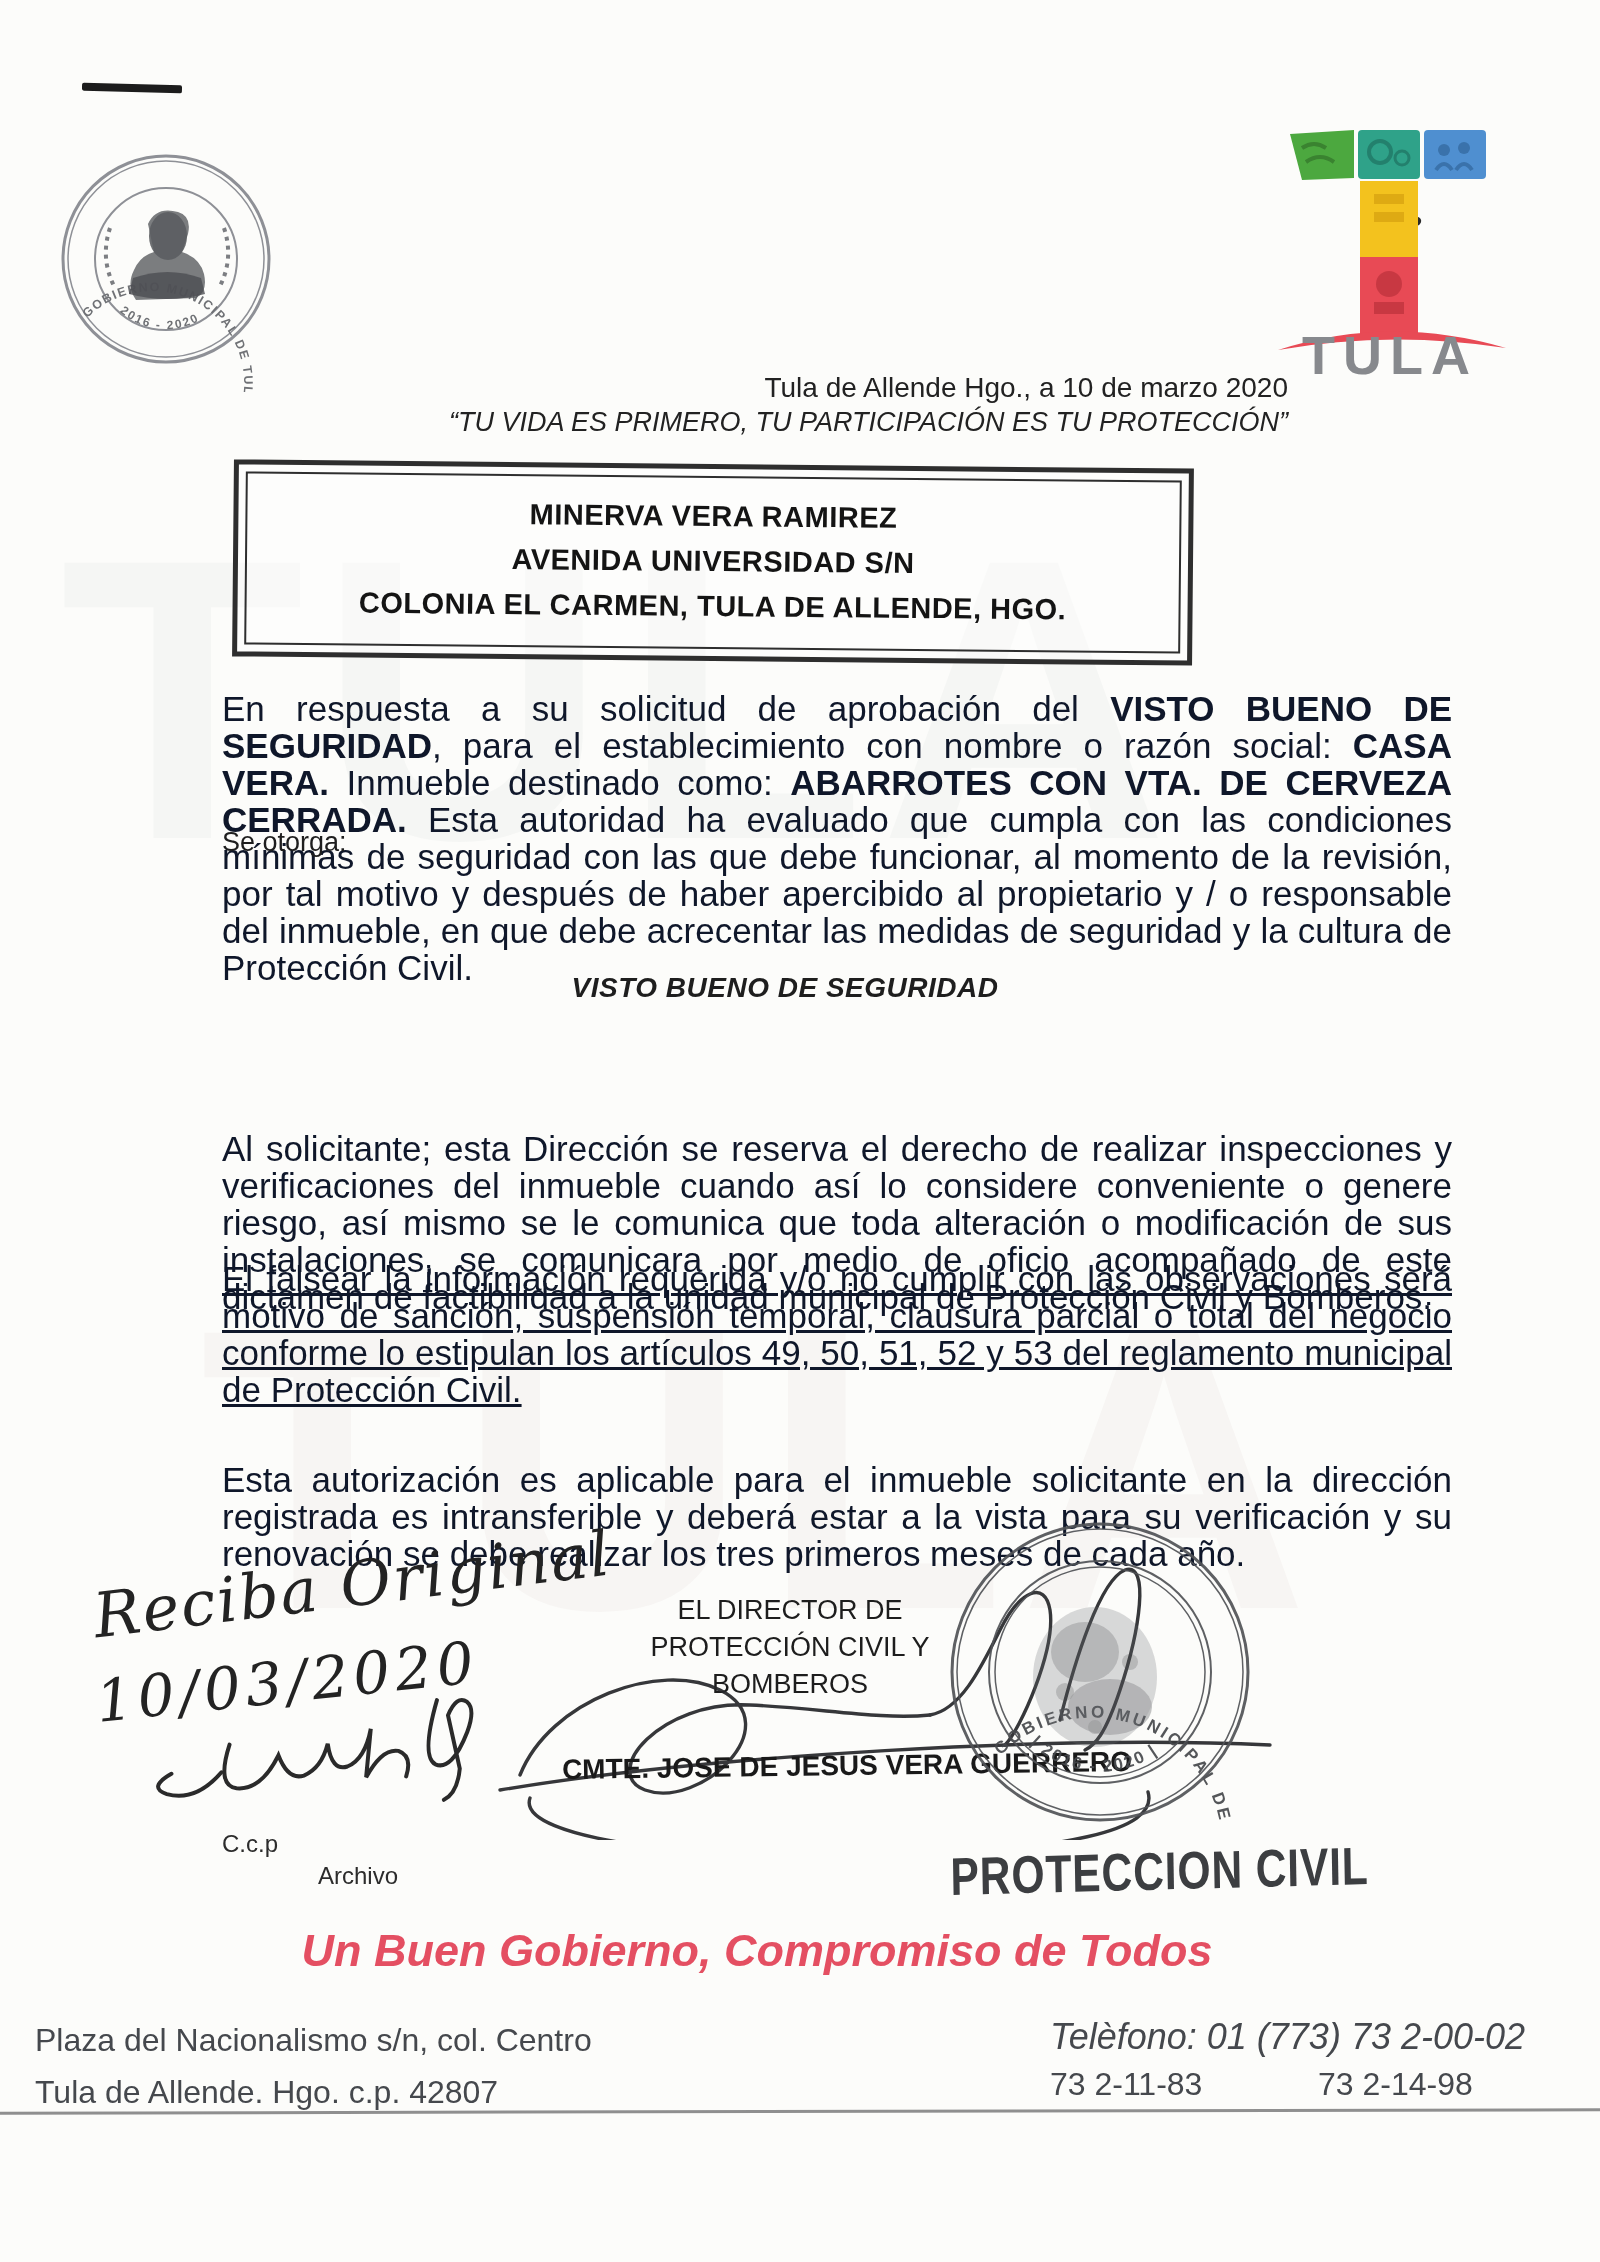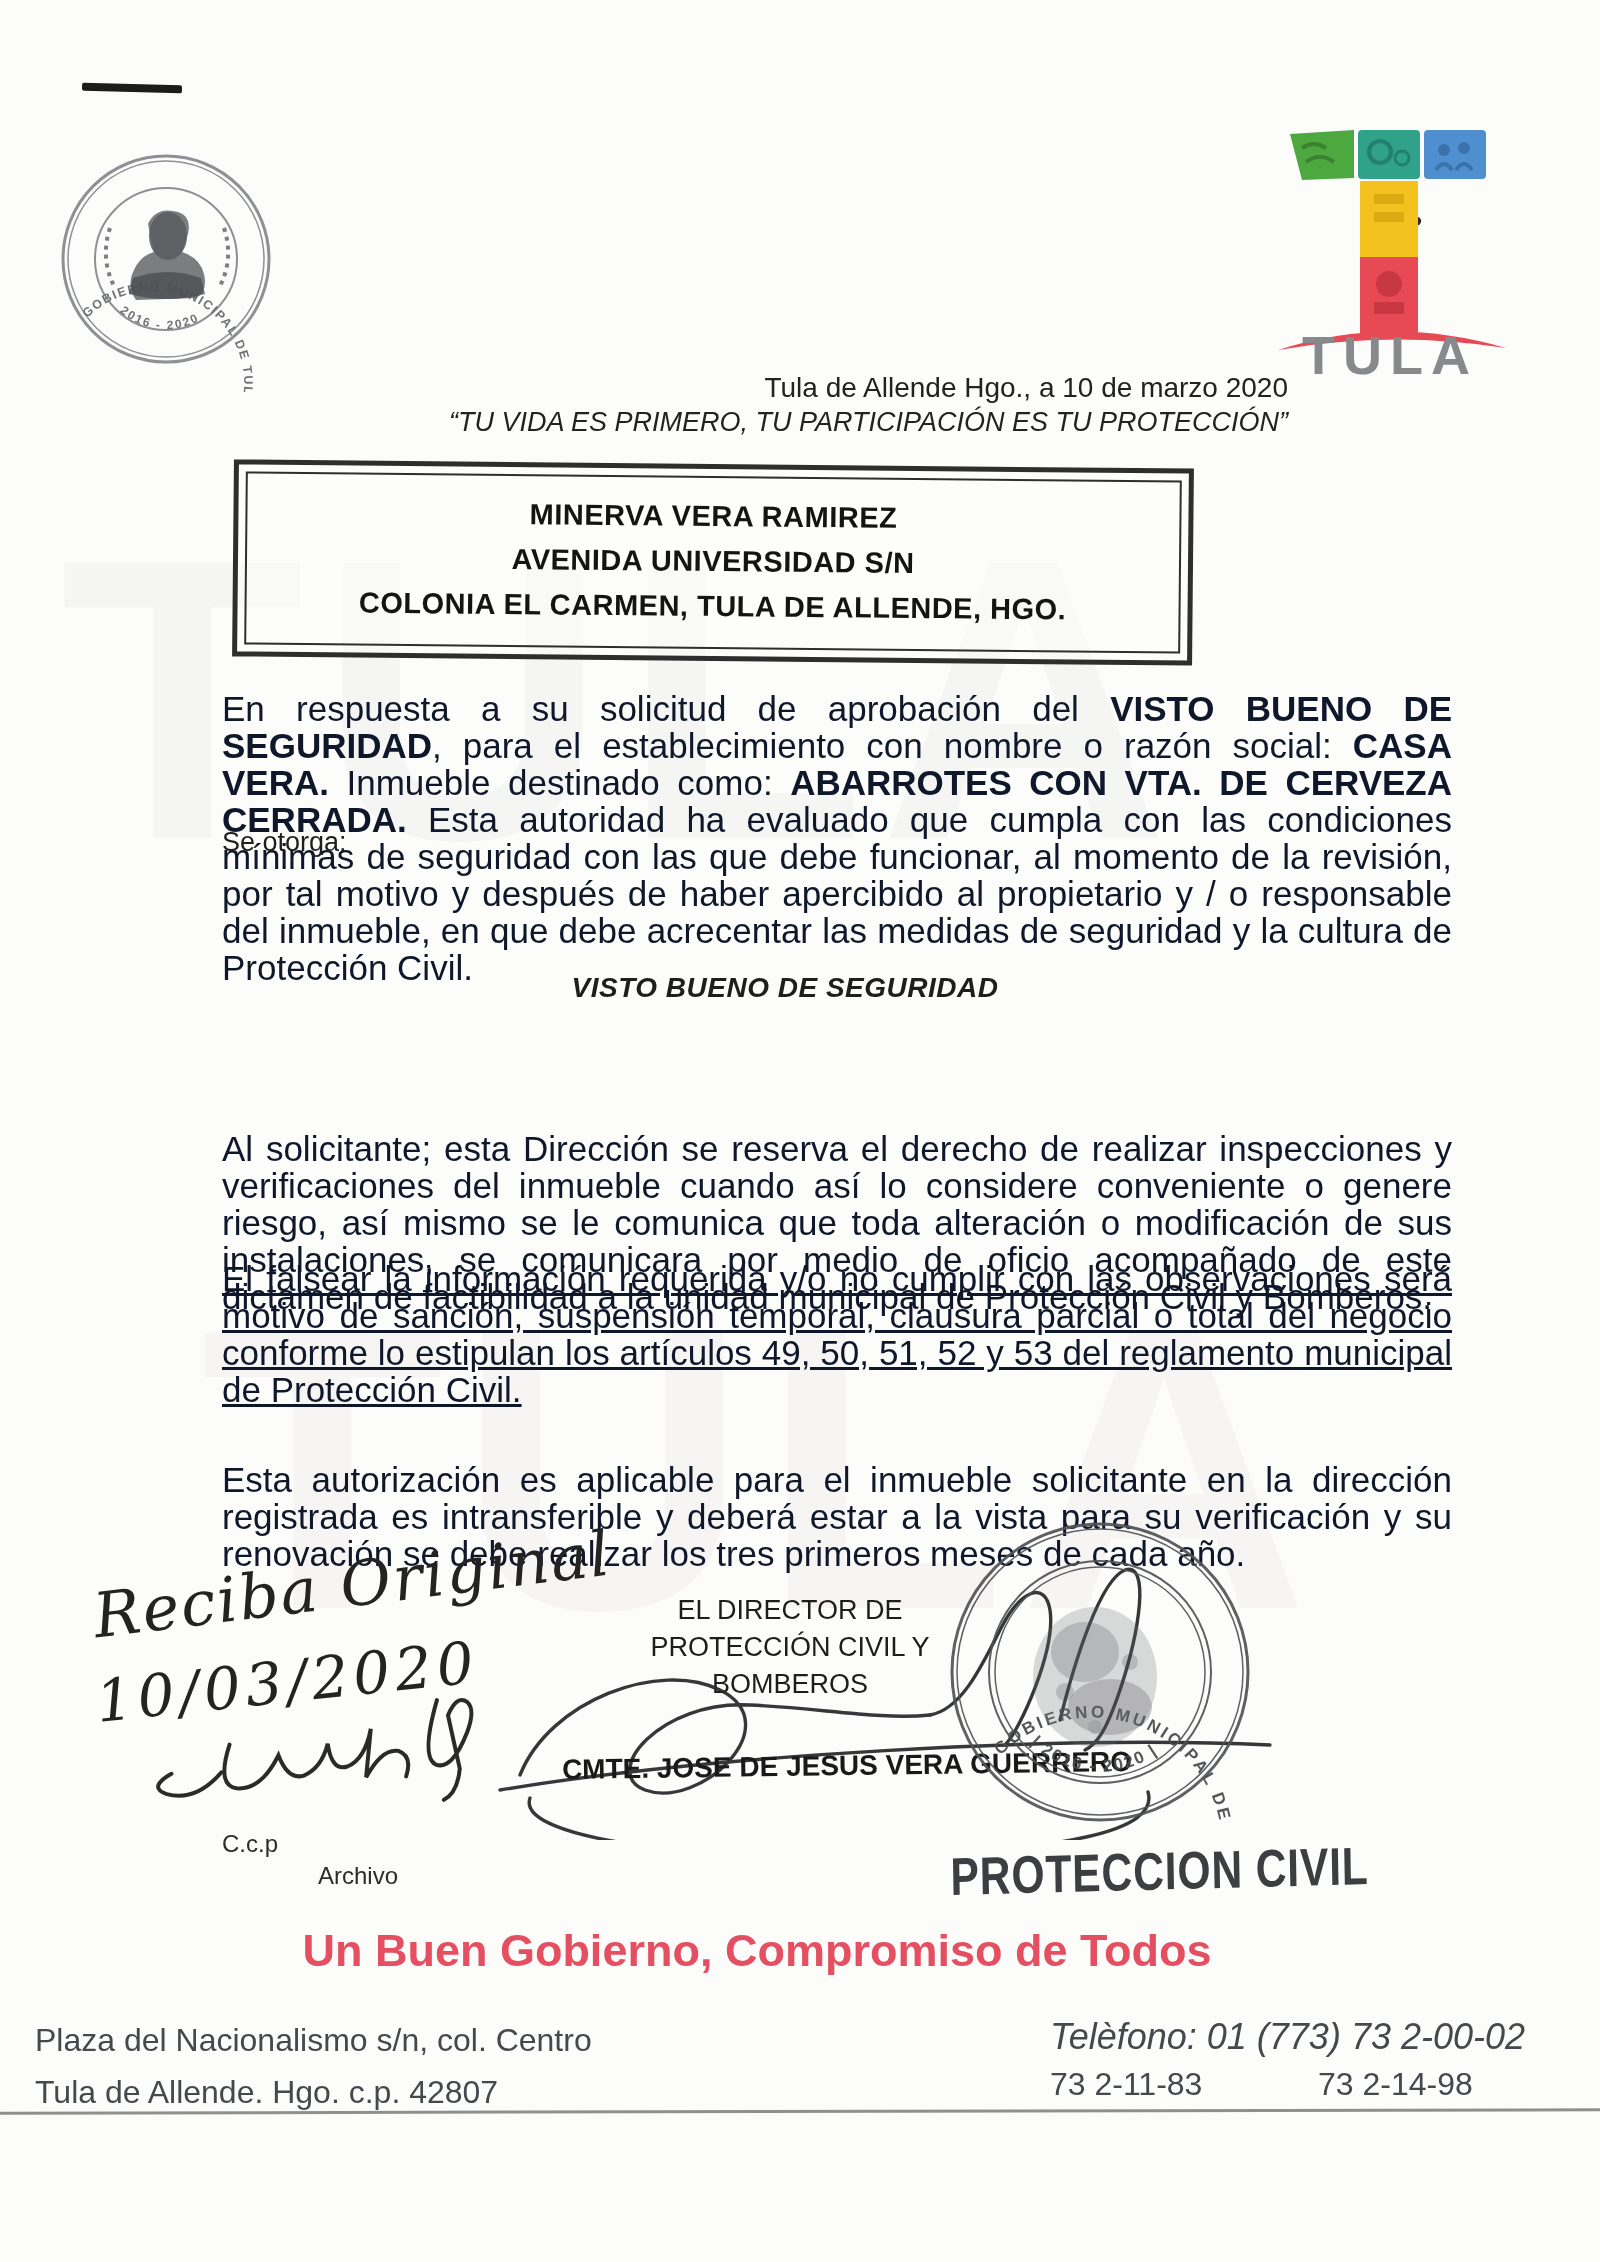--- a/index.html
+++ b/index.html
@@ -46,21 +46,21 @@
   .att-sal { letter-spacing:1px; }
   .dir-name { position:absolute; left:562px; top:1750px; font-size:28px; font-weight:bold; transform:rotate(-0.8deg); color:#191919; }
 
   .stamp-wrap { position:absolute; left:945px; top:1512px; width:312px; height:316px; opacity:0.92; }
   .stamp-label { position:absolute; left:950px; top:1846px; font-size:52px; font-weight:900; color:#3c3e41;
                  transform:scale(0.82,1.02) rotate(-1.2deg); transform-origin:left top; letter-spacing:1px; white-space:nowrap; }
 
   .ccp { position:absolute; left:222px; top:1830px; font-size:24px; color:#2c2c2c; }
   .archivo { position:absolute; left:318px; top:1862px; font-size:24px; color:#2c2c2c; }
 
-  .slogan { position:absolute; left:0; top:1925px; width:1514px; text-align:center; font-size:45px; font-weight:bold; letter-spacing:0px; }
+  .slogan { position:absolute; left:0; top:1925px; width:1514px; text-align:center; font-size:45px; font-weight:bold; letter-spacing:0px;font-style:italic; }
 
   .footer-rule { position:absolute; left:0; top:2110px; width:1600px; height:3px; background:#8f8f8f; transform:rotate(-0.12deg); }
   .footer-left { position:absolute; left:35px; top:2014px; font-size:32px; line-height:52px; color:#45484d; }
   .footer-phone1 { position:absolute; left:1050px; top:2016px; font-size:36px; color:#45484d;font-style:italic; }
   .footer-phone2 { position:absolute; left:1050px; top:2066px; font-size:32px; color:#45484d; }
   .footer-phone3 { position:absolute; left:1318px; top:2066px; font-size:32px; color:#45484d; }
 
   svg text { font-family:"Liberation Sans", sans-serif; }
 </style>
 </head>

